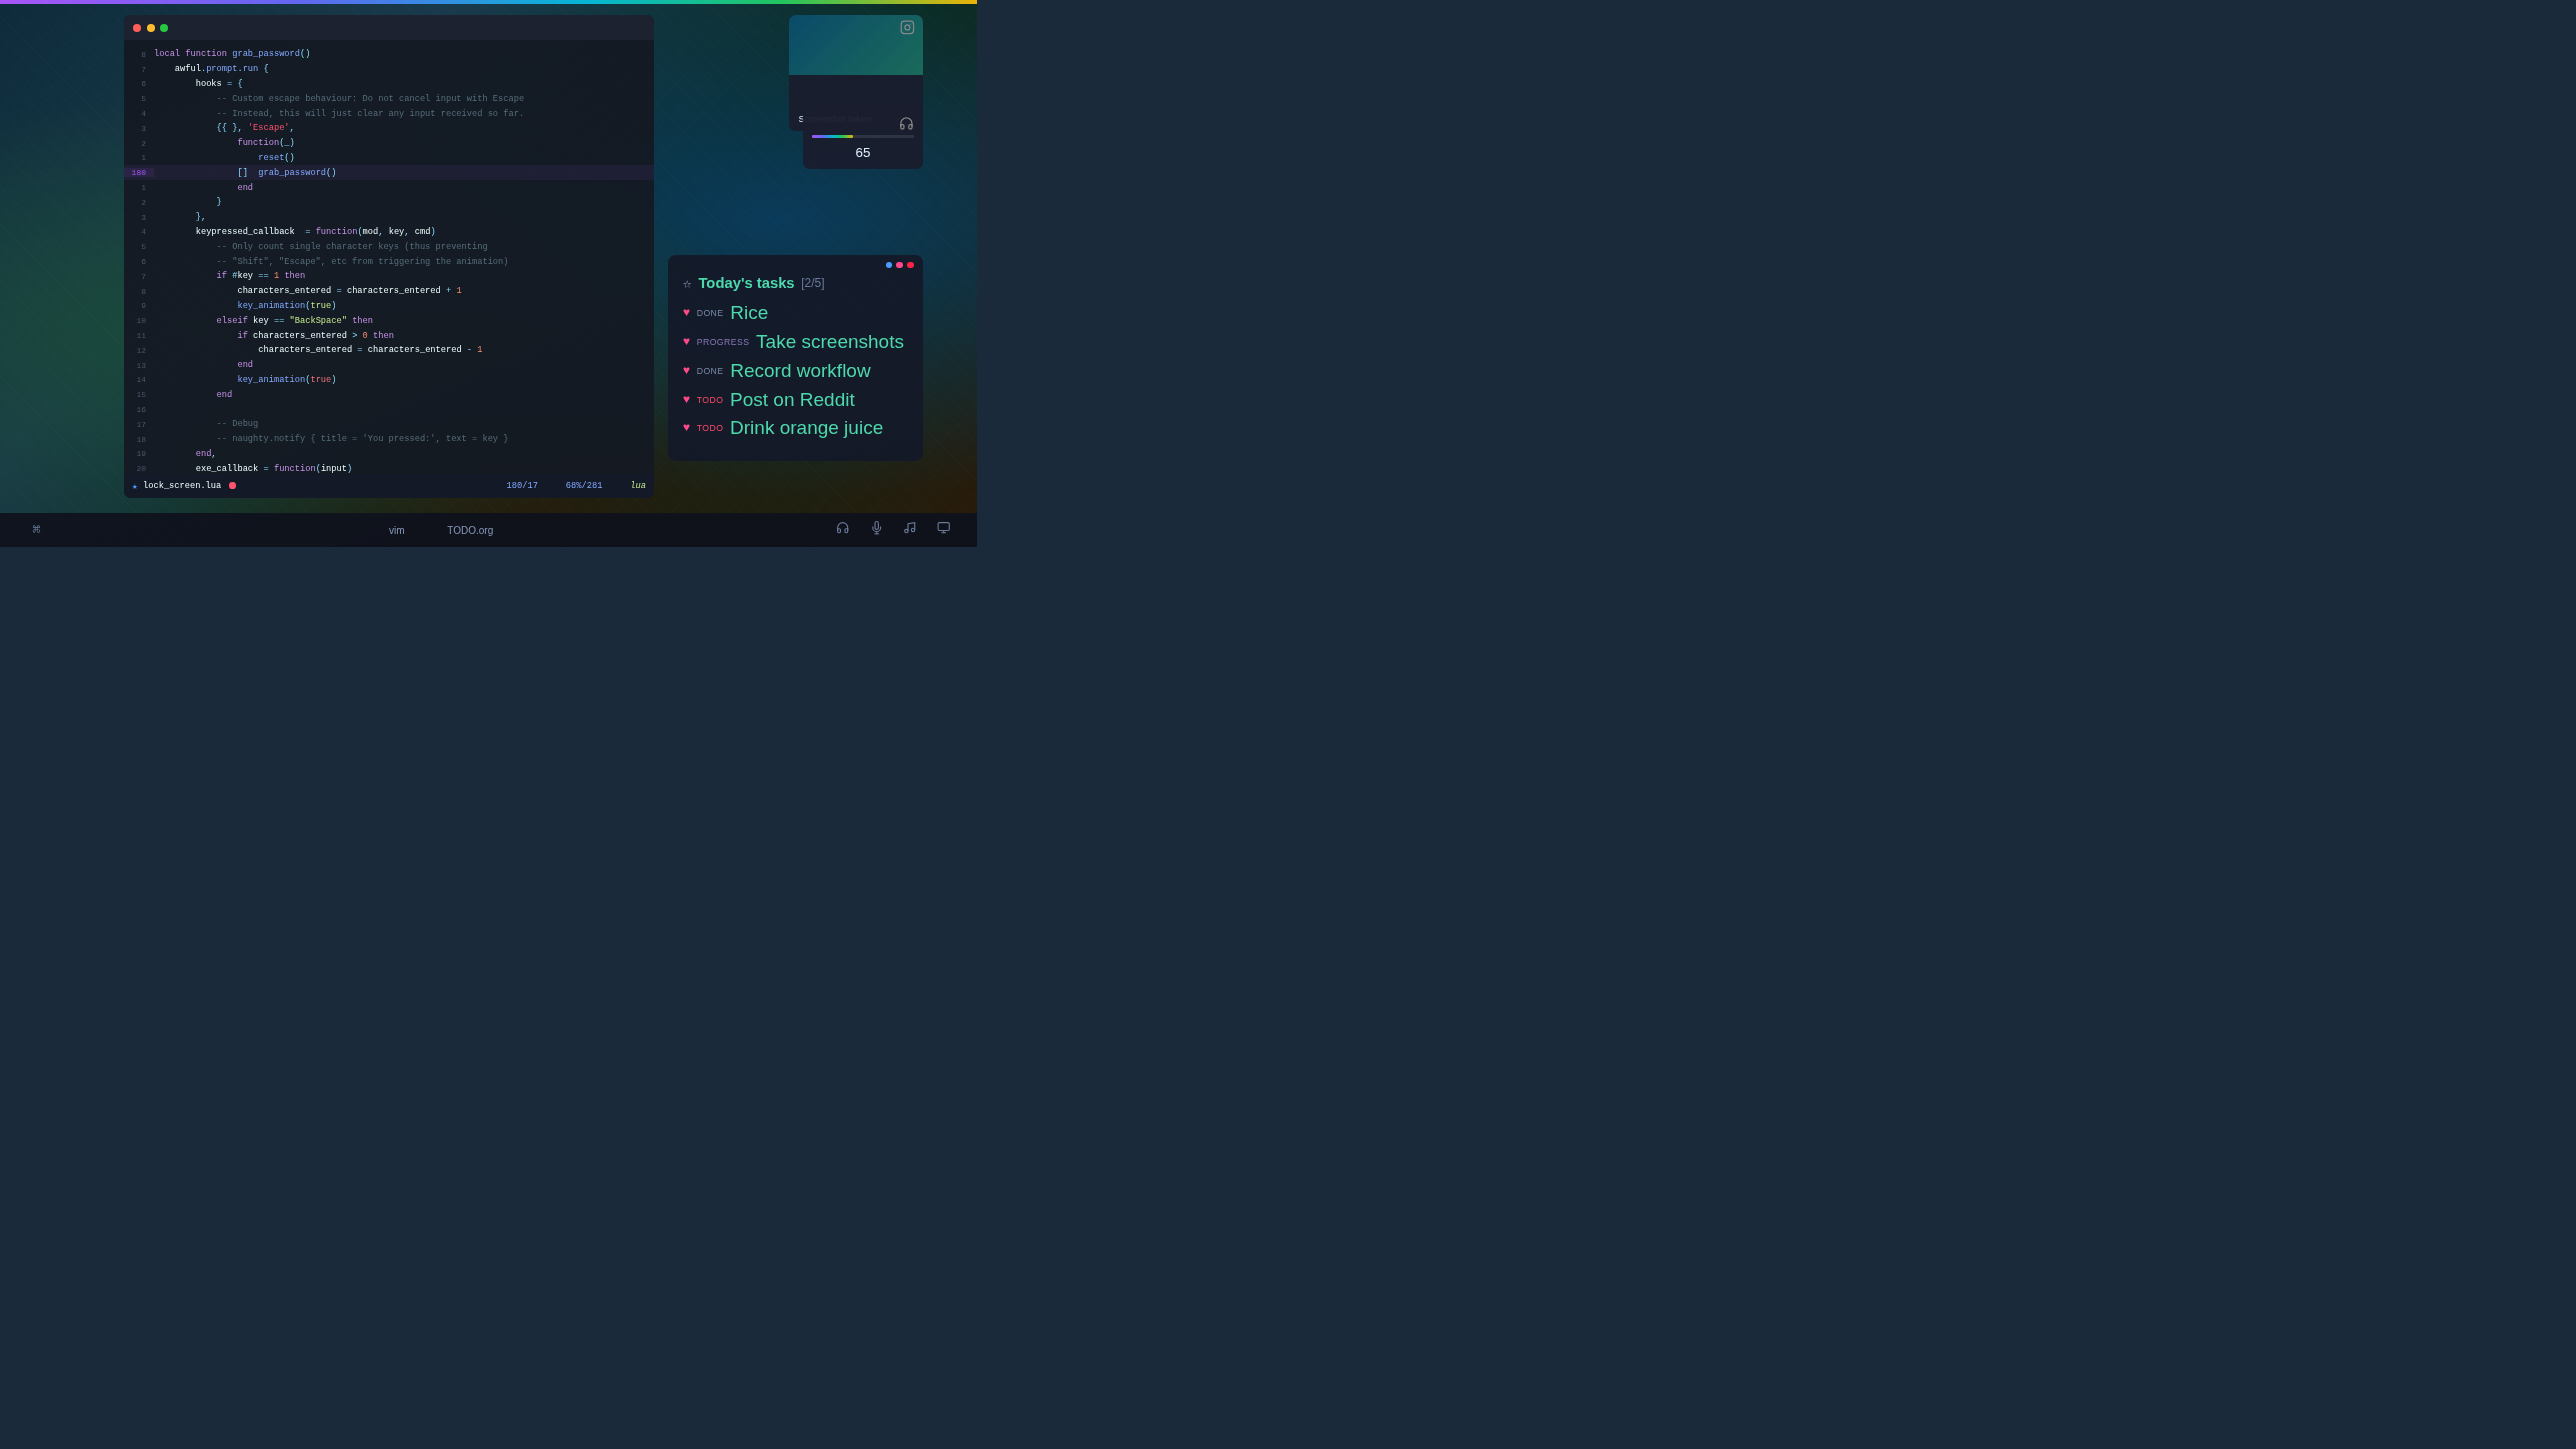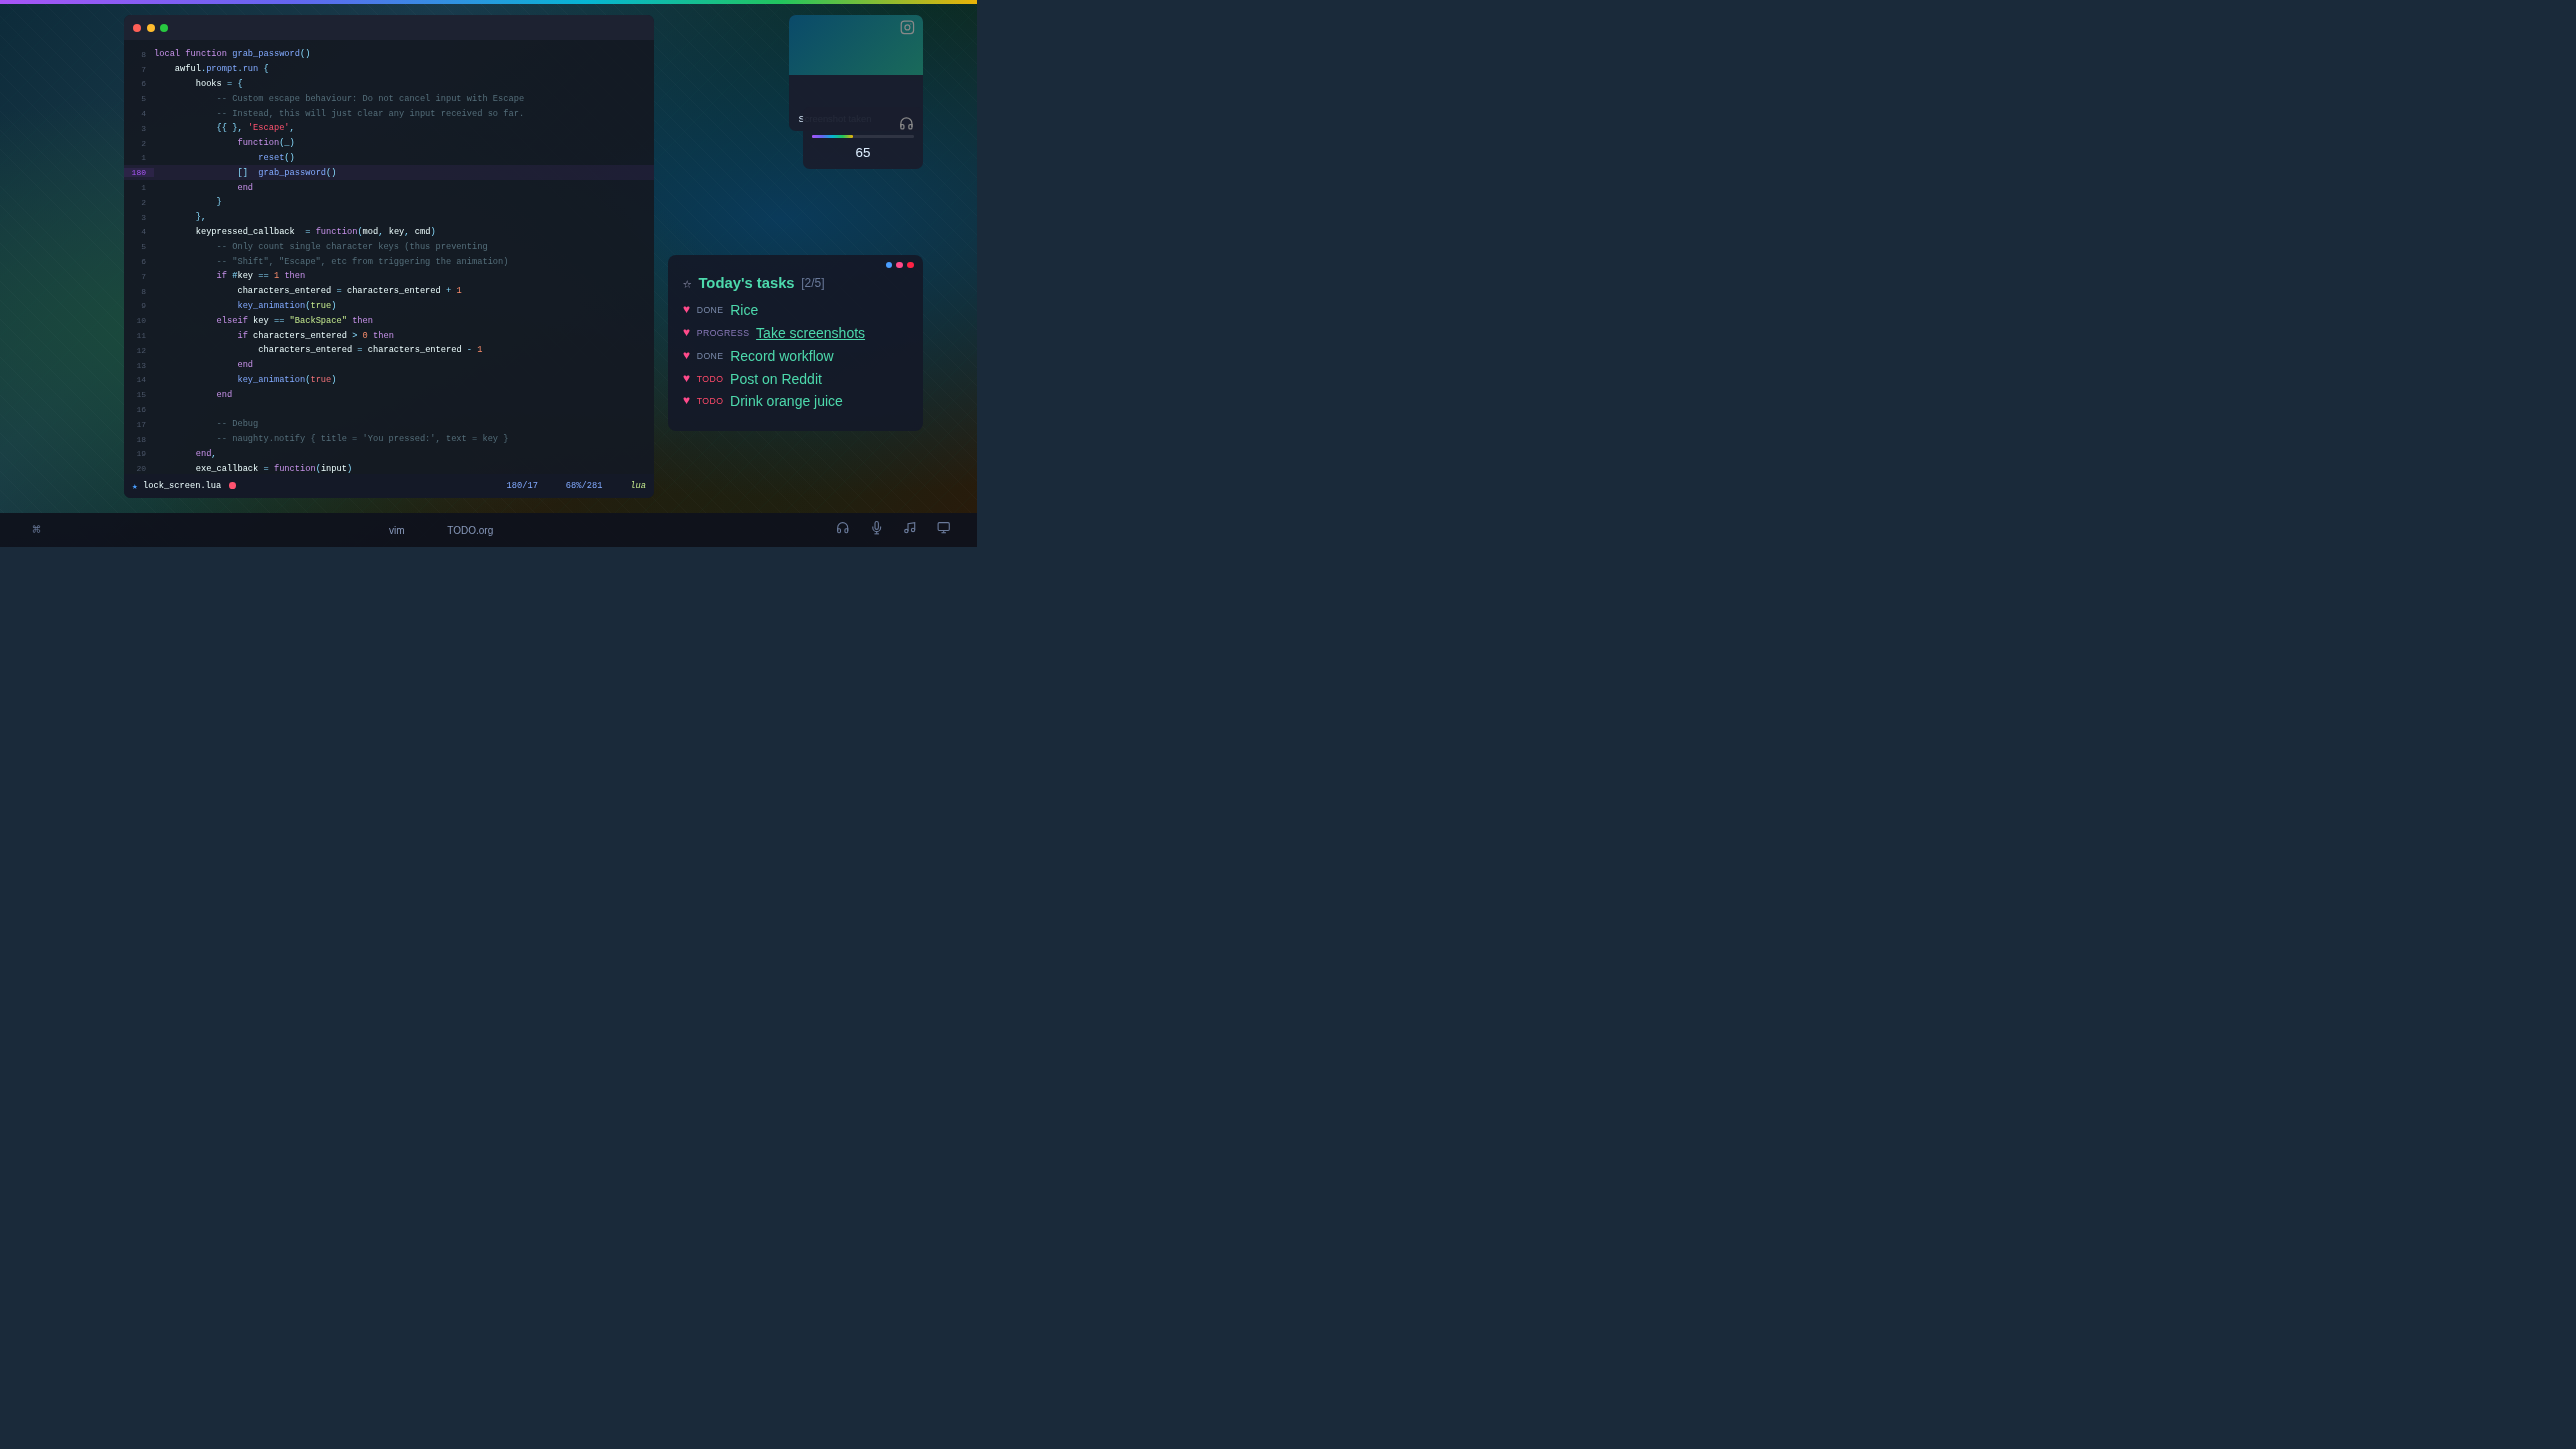--- a/index.html
+++ b/index.html
@@ -311,26 +311,26 @@
       font-family: sans-serif;
       font-weight: 400;
       letter-spacing: 0.05em;
       flex-shrink: 0;
     }
     .status-done { color: #7a8aaa; }
     .status-progress { color: #8a7aba; }
     .status-todo { color: #ff4a6a; }
 
     .todo-text {
-      font-size: 14px;
+      font-size: 19px;
       font-family: sans-serif;
       font-weight: 500;
     }
     .text-done { color: #4dd9ac; }
-    .text-progress { color: #4dd9ac; text-decoration: underline; }
+    .text-progress { color: #4dd9ac; }
     .text-todo { color: #4dd9ac; }
 
     
     .taskbar {
       position: absolute;
       bottom: 0; left: 0; right: 0;
       height: 34px;
       background: rgba(15, 18, 28, 0.95);
       display: flex;
       align-items: center;

